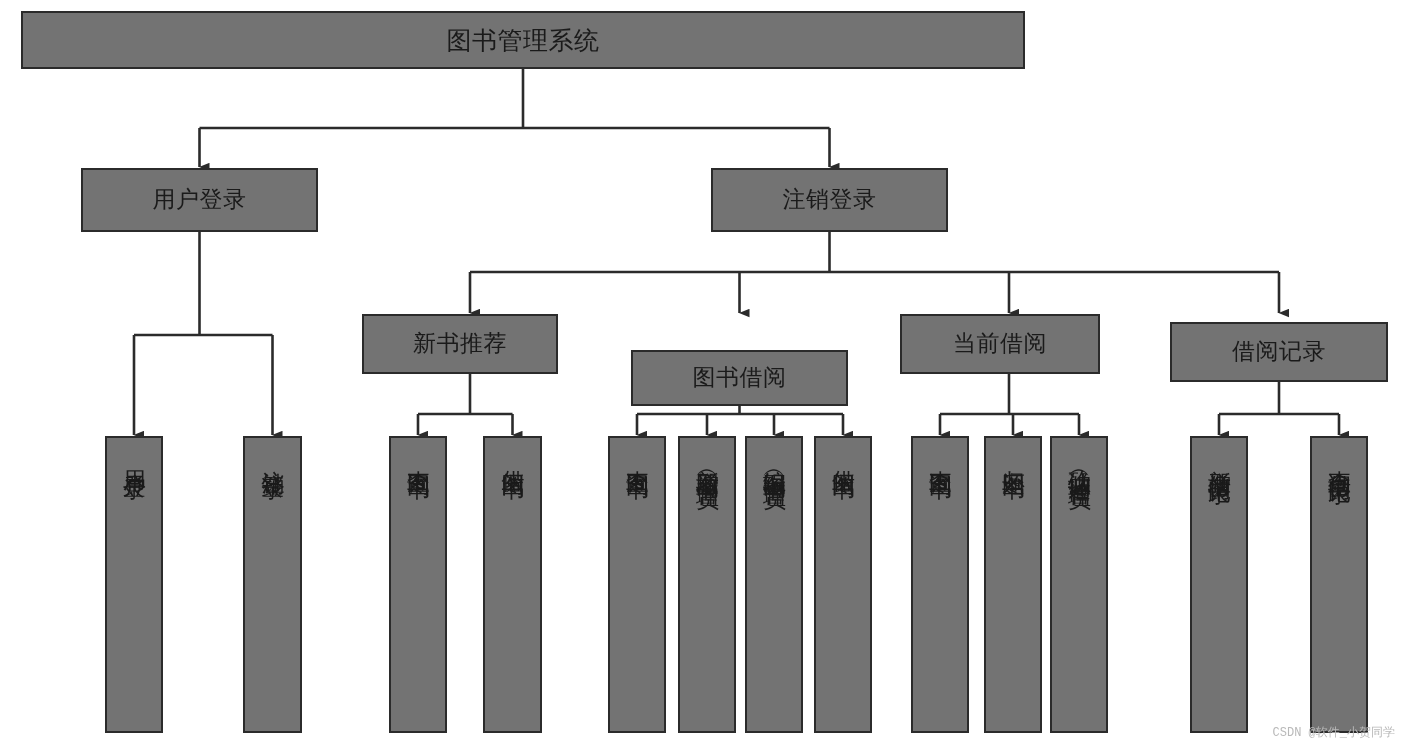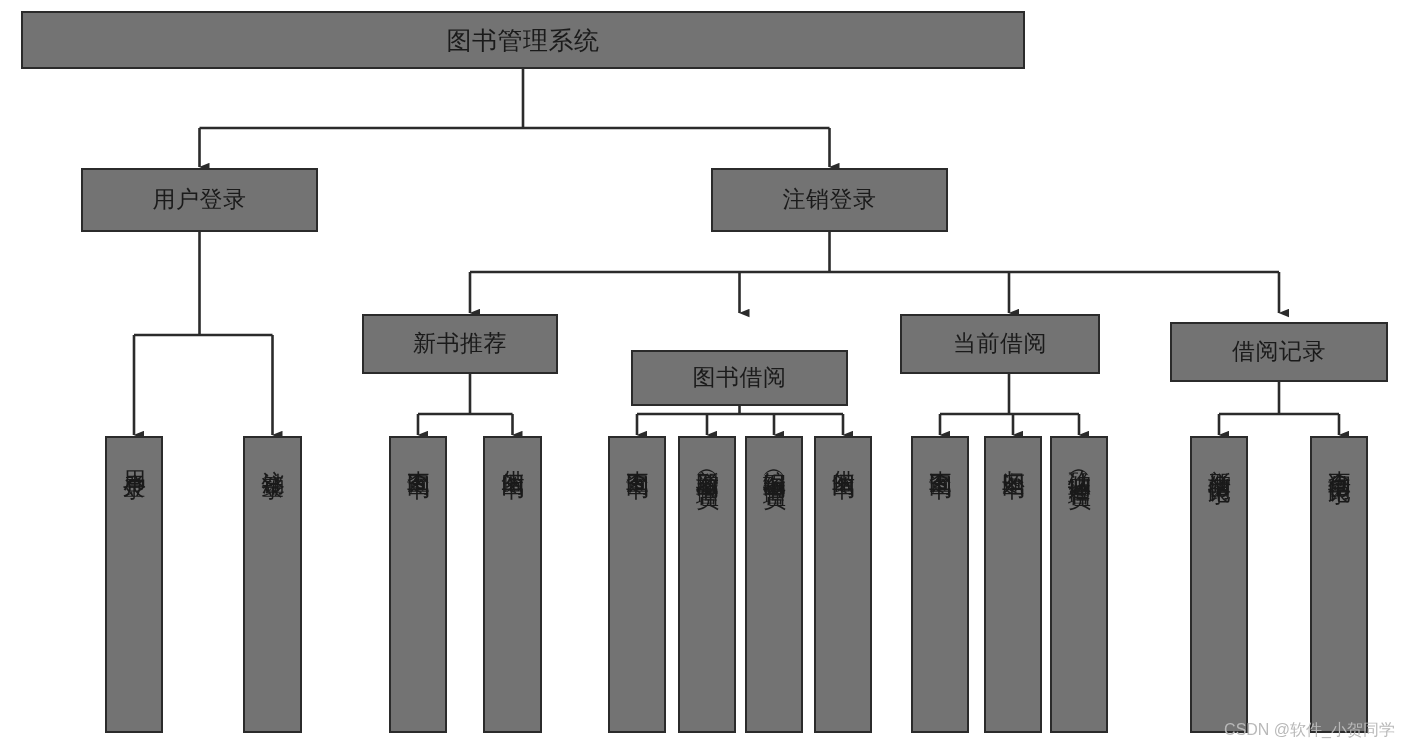--- a/index.html
+++ b/index.html
@@ -62,23 +62,23 @@
     writing-mode: vertical-rl;
     text-orientation: upright;
     -webkit-writing-mode: vertical-rl;
     letter-spacing: 2.5px;
     white-space: nowrap;
   }
   .watermark {
     position: absolute;
     right: 10px;
     bottom: 6px;
-    font-size: 16px;
+    font-size: 12px;
     color: #b9b9b9;
-    font-family: Liberation Sans, sans-serif;
+    font-family: Liberation Mono, monospace;
     white-space: nowrap;
     pointer-events: none;
   }
 </style>
 </head>
 <body>
 
 <div id="diagram-root">
 
   <svg class="diagram-canvas" viewBox="0 0 1405 747" xmlns="http://www.w3.org/2000/svg">

